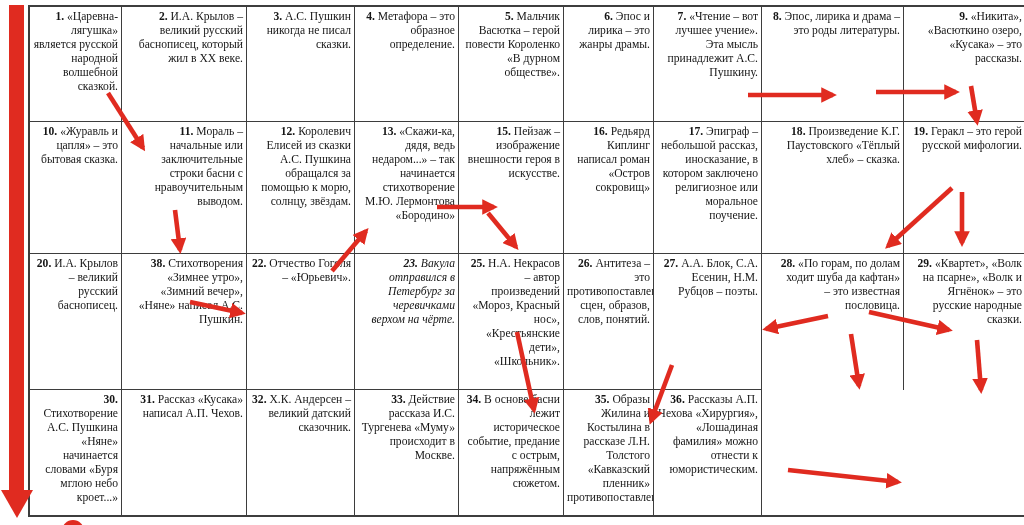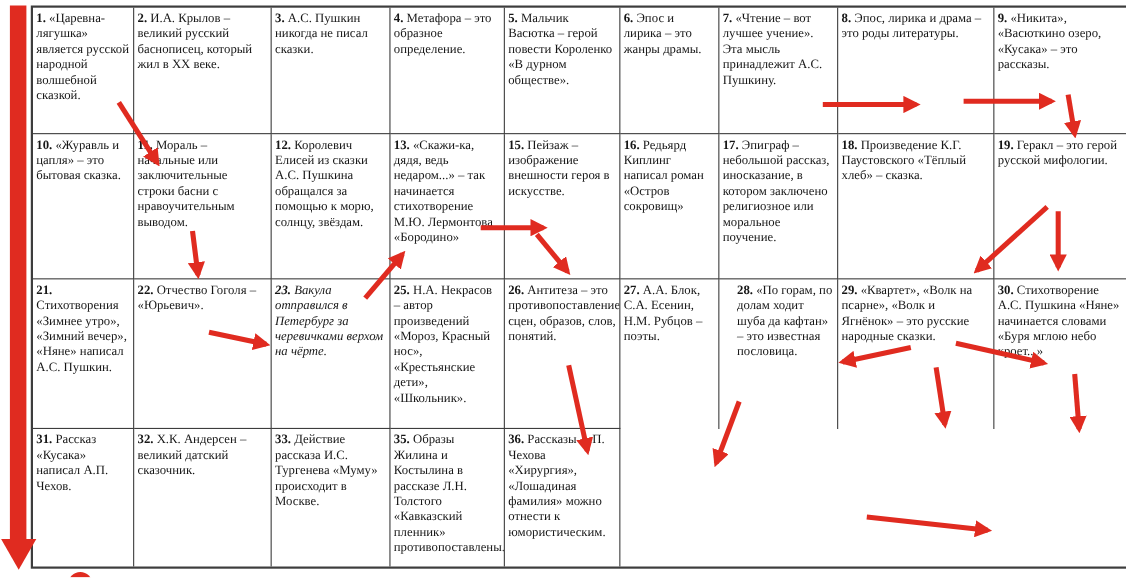--- a/index.html
+++ b/index.html
@@ -18,21 +18,21 @@
     box-sizing:border-box;
     background:#ffffff;
   }
   .cell{
     border-right:1px solid #3d3d3d;
     border-bottom:1px solid #3d3d3d;
     box-sizing:border-box;
     padding:3px 3px 0 3px;
     font-size:11.6px;
     line-height:14px;
-    text-align:left;
+    text-align:right;
     color:#161616;
     overflow:hidden;
   }
   .cell:nth-child(9n){border-right:none;}
   .cell:nth-last-child(-n+9){border-bottom:none;}
   .cell b.num{font-weight:bold;}
   #overlay{
     position:absolute;left:0;top:0;
     pointer-events:none;
   }
@@ -53,32 +53,34 @@
       <div class="cell" style="border-color: rgb(61, 61, 61); color: rgb(22, 22, 22);"><b class="num">9. </b>«Никита», «Васюткино озеро, «Кусака» – это рассказы.</div>
       <div class="cell" style="border-color: rgb(61, 61, 61); color: rgb(22, 22, 22);"><b class="num">10. </b>«Журавль и цапля» – это бытовая сказка.</div>
       <div class="cell" style="border-color: rgb(61, 61, 61); color: rgb(22, 22, 22);"><b class="num">11. </b>Мораль – начальные или заключительные строки басни с нравоучительным выводом.</div>
       <div class="cell" style="border-color: rgb(61, 61, 61); color: rgb(22, 22, 22);"><b class="num">12. </b>Королевич Елисей из сказки А.С. Пушкина обращался за помощью к морю, солнцу, звёздам.</div>
       <div class="cell" style="border-color: rgb(61, 61, 61); color: rgb(22, 22, 22);"><b class="num">13. </b>«Скажи-ка, дядя, ведь недаром...» – так начинается стихотворение М.Ю. Лермонтова «Бородино»</div>
       <div class="cell" style="border-color: rgb(61, 61, 61); color: rgb(22, 22, 22);"><b class="num">15. </b>Пейзаж – изображение внешности героя в искусстве.</div>
       <div class="cell" style="border-color: rgb(61, 61, 61); color: rgb(22, 22, 22);"><b class="num">16. </b>Редьярд Киплинг написал роман «Остров сокровищ»</div>
       <div class="cell" style="border-color: rgb(61, 61, 61); color: rgb(22, 22, 22);"><b class="num">17. </b>Эпиграф – небольшой рассказ, иносказание, в котором заключено религиозное или моральное поучение.</div>
       <div class="cell" style="border-color: rgb(61, 61, 61); color: rgb(22, 22, 22);"><b class="num">18. </b>Произведение К.Г. Паустовского «Тёплый хлеб» – сказка.</div>
       <div class="cell" style="border-color: rgb(61, 61, 61); color: rgb(22, 22, 22);"><b class="num">19. </b>Геракл – это герой русской мифологии.</div>
-      <div class="cell" style="border-color: rgb(61, 61, 61); color: rgb(22, 22, 22);"><b class="num">21. </b>Стихотворения «Зимнее утро», «Зимний вечер», «Няне» написал А.С. Пушкин.</div>
+      <div class="cell" style="border-color: rgb(61, 61, 61); color: rgb(22, 22, 22);"><b class="num">20. </b>И.А. Крылов – великий русский баснописец.</div>
+      <div class="cell" style="border-color: rgb(61, 61, 61); color: rgb(22, 22, 22);"><b class="num">38. </b>Стихотворения «Зимнее утро», «Зимний вечер», «Няне» написал А.С. Пушкин.</div>
       <div class="cell" style="border-color: rgb(61, 61, 61); color: rgb(22, 22, 22);"><b class="num">22. </b>Отчество Гоголя – «Юрьевич».</div>
       <div class="cell" style="border-color: rgb(61, 61, 61); color: rgb(22, 22, 22); font-style: italic;"><b class="num">23. </b>Вакула отправился в Петербург за черевичками верхом на чёрте.</div>
       <div class="cell" style="border-color: rgb(61, 61, 61); color: rgb(22, 22, 22);"><b class="num">25. </b>Н.А. Некрасов – автор произведений «Мороз, Красный нос», «Крестьянские дети», «Школьник».</div>
       <div class="cell" style="border-color: rgb(61, 61, 61); color: rgb(22, 22, 22);"><b class="num">26. </b>Антитеза – это противопоставление сцен, образов, слов, понятий.</div>
       <div class="cell" style="border-color: rgb(61, 61, 61); color: rgb(22, 22, 22);"><b class="num">27. </b>А.А. Блок, С.А. Есенин, Н.М. Рубцов – поэты.</div>
       <div class="cell" style="border-color: rgb(61, 61, 61); color: rgb(22, 22, 22); padding-left: 16px;"><b class="num">28. </b>«По горам, по долам ходит шуба да кафтан» – это известная пословица.</div>
       <div class="cell" style="border-color: rgb(61, 61, 61); color: rgb(22, 22, 22);"><b class="num">29. </b>«Квартет», «Волк на псарне», «Волк и Ягнёнок» – это русские народные сказки.</div>
       <div class="cell" style="border-color: rgb(61, 61, 61); color: rgb(22, 22, 22);"><b class="num">30. </b>Стихотворение А.С. Пушкина «Няне» начинается словами «Буря мглою небо кроет...»</div>
       <div class="cell" style="border-color: rgb(61, 61, 61); color: rgb(22, 22, 22);"><b class="num">31. </b>Рассказ «Кусака» написал А.П. Чехов.</div>
       <div class="cell" style="border-color: rgb(61, 61, 61); color: rgb(22, 22, 22);"><b class="num">32. </b>Х.К. Андерсен – великий датский сказочник.</div>
       <div class="cell" style="border-color: rgb(61, 61, 61); color: rgb(22, 22, 22);"><b class="num">33. </b>Действие рассказа И.С. Тургенева «Муму» происходит в Москве.</div>
+      <div class="cell" style="border-color: rgb(61, 61, 61); color: rgb(22, 22, 22);"><b class="num">34. </b>В основе басни лежит историческое событие, предание с острым, напряжённым сюжетом.</div>
       <div class="cell" style="border-color: rgb(61, 61, 61); color: rgb(22, 22, 22);"><b class="num">35. </b>Образы Жилина и Костылина в рассказе Л.Н. Толстого «Кавказский пленник» противопоставлены.</div>
       <div class="cell" style="border-color: rgb(61, 61, 61); color: rgb(22, 22, 22);"><b class="num">36. </b>Рассказы А.П. Чехова «Хирургия», «Лошадиная фамилия» можно отнести к юмористическим.</div>
     </div>
   <svg id="overlay" width="1024" height="525" viewBox="0 0 1024 525">
     <defs>
       <marker id="ah" viewBox="0 0 10 10" refX="7.5" refY="5" markerWidth="3.4" markerHeight="3.4" orient="auto-start-reverse">
         <path d="M0,0 L10,5 L0,10 z" id="ah-path" fill="#e02b20"></path>
       </marker>
     </defs>
     <g id="arrow-group">

